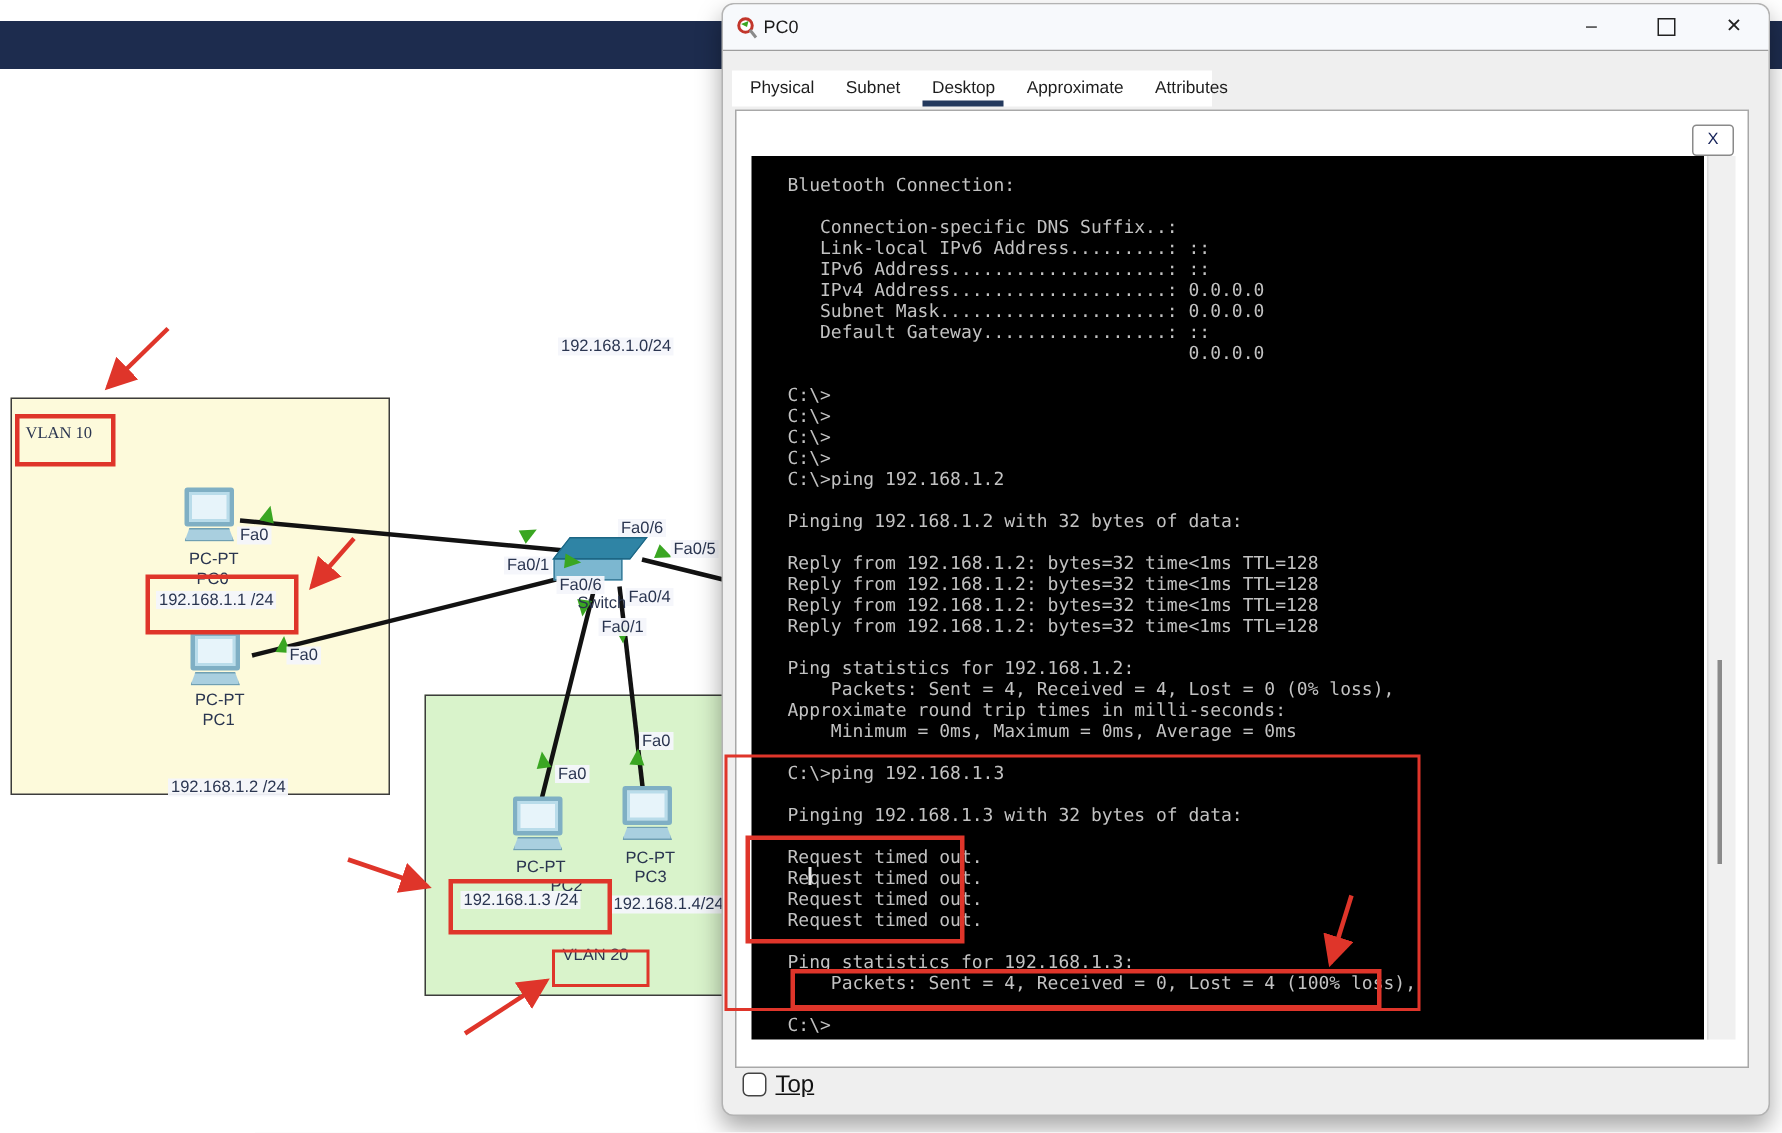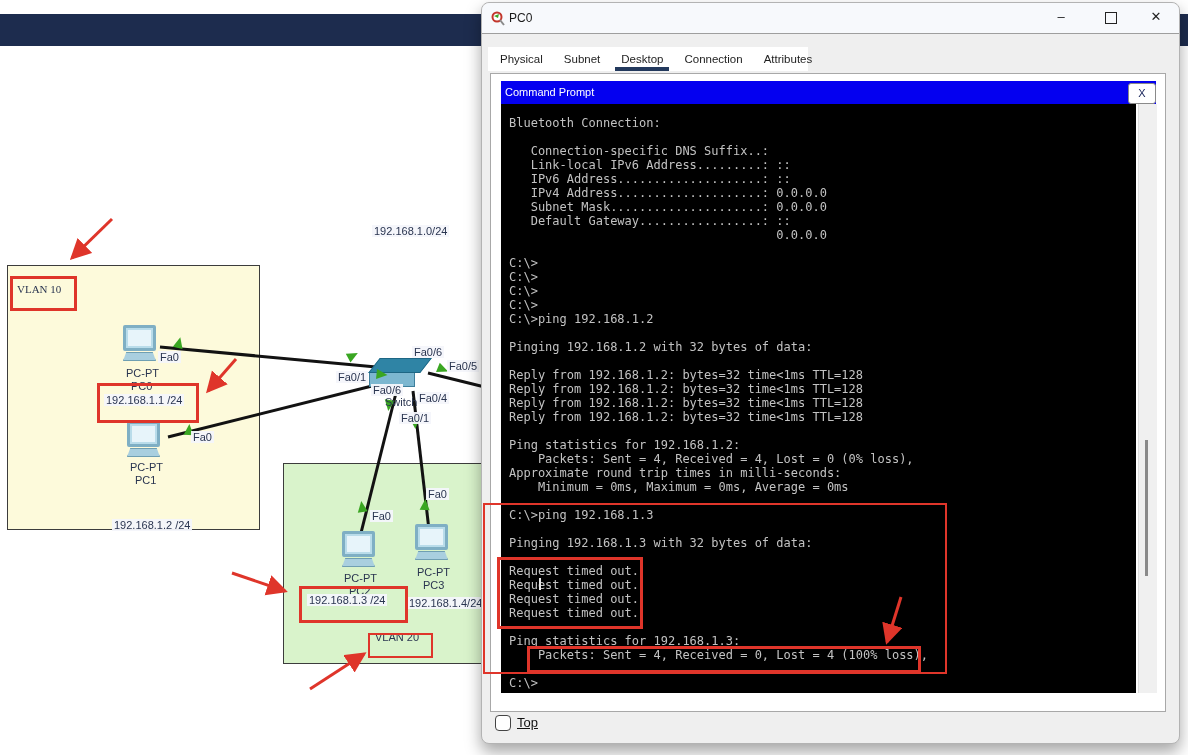--- a/index.html
+++ b/index.html
@@ -56,28 +56,28 @@
   .tab{font-size:11.5px;color:#1e1e1e;position:relative;cursor:default;}
   .tab.active::after{content:"";position:absolute;left:-6px;right:-6px;bottom:-6px;height:4px;
                      background:#23395d;}
   #panel{left:8px;top:70px;width:676px;height:639px;background:#fff;border:1px solid #a8a8a8;
          box-sizing:border-box;}
   #cmdbar{left:19px;top:78px;width:655px;height:23px;background:#0400f0;}
   #cmdbar span{position:absolute;left:4px;top:5px;color:#fff;font-size:11px;}
   #cmd-x{left:646px;top:80px;width:26px;height:19px;background:#fff;border:1px solid #8a8a8a;
          border-radius:3px;text-align:center;font-size:11px;color:#16235a;line-height:19px;}
   #term{left:19px;top:101px;width:635px;height:589px;background:#000;overflow:hidden;}
-  #term pre{margin:0;padding:12px 0 0 8px;font-family:"DejaVu Sans Mono",monospace;
+  #term pre{margin:0;padding:12px 0 0 24px;font-family:"DejaVu Sans Mono",monospace;
             font-size:12px;line-height:14px;color:#c2c2c2;}
   #cursor{left:57px;top:575px;width:2px;height:12px;background:#e8e8e8;}
   #sbar{left:656px;top:101px;width:18px;height:589px;background:#f0f0f0;border-left:1px solid #dcdcdc;}
   #sthumb{left:663px;top:437px;width:3px;height:136px;background:#8a8a8a;}
   #chk-top{left:13px;top:712px;width:14px;height:14px;border:1.6px solid #444;border-radius:4px;
            background:#fff;}
-  #chk-lbl{left:35px;top:712px;font-size:13px;color:#111;text-decoration:underline;}
+  #chk-lbl{left:35px;top:712px;font-size:16px;color:#111;text-decoration:underline;}
 </style>
 </head>
 <body>
 
 <div id="stage">
 
   <div class="abs" id="navbar"></div>
 
   <div class="abs zone" id="zone-vlan10"></div>
   <div class="abs zone" id="zone-vlan20"></div>
@@ -130,21 +130,21 @@
   <div class="abs lbl" style="left:131px;top:380px;">PC0</div>
   <div class="abs lbl tag" style="left:104px;top:394px;">192.168.1.1 /24</div>
 
   <div class="abs lbl tag" style="left:191px;top:431px;">Fa0</div>
   <div class="abs lbl" style="left:130px;top:461px;">PC-PT</div>
   <div class="abs lbl" style="left:135px;top:474px;">PC1</div>
   <div class="abs lbl tag" style="left:112px;top:487px;margin-top:32px;">192.168.1.2 /24</div>
 
   <div class="abs lbl tag" style="left:370px;top:510px;">Fa0</div>
   <div class="abs lbl" style="left:344px;top:572px;">PC-PT</div>
-  <div class="abs lbl" style="left:349px;top:585px;">PC2</div>
+  <div class="abs lbl" style="left:367px;top:585px;">PC2</div>
   <div class="abs lbl tag" style="left:307px;top:594px;">192.168.1.3 /24</div>
 
   <div class="abs lbl tag" style="left:426px;top:488px;">Fa0</div>
   <div class="abs lbl" style="left:417px;top:566px;">PC-PT</div>
   <div class="abs lbl" style="left:423px;top:579px;">PC3</div>
   <div class="abs lbl tag" style="left:407px;top:597px;">192.168.1.4/24</div>
 
   <div class="abs lbl" style="left:385px;top:396px;z-index:4;">Switch</div>
   <div class="abs lbl tag" style="left:336px;top:371px;">Fa0/1</div>
   <div class="abs lbl tag" style="left:371px;top:384px;">Fa0/6</div>
@@ -170,28 +170,25 @@
       <div class="abs cap" id="btn-max" style="left:614px;">
           <div class="sq"></div>
         </div>
       <div class="abs cap" style="left:659px;">✕</div>
     </div>
 
     <div class="abs" id="tabstrip">
       <div class="tab">Physical</div>
       <div class="tab">Subnet</div>
       <div class="tab active">Desktop</div>
-      <div class="tab">Connection</div>
+      <div class="tab">Approximate</div>
       <div class="tab">Attributes</div>
     </div>
 
     <div class="abs" id="panel"></div>
-    <div class="abs" id="cmdbar">
-      <span>Command Prompt</span>
-    </div>
     <div class="abs" id="cmd-x">X</div>
 
     <div class="abs" id="term">
       <pre>Bluetooth Connection:
 
    Connection-specific DNS Suffix..: 
    Link-local IPv6 Address.........: ::
    IPv6 Address....................: ::
    IPv4 Address....................: 0.0.0.0
    Subnet Mask.....................: 0.0.0.0

